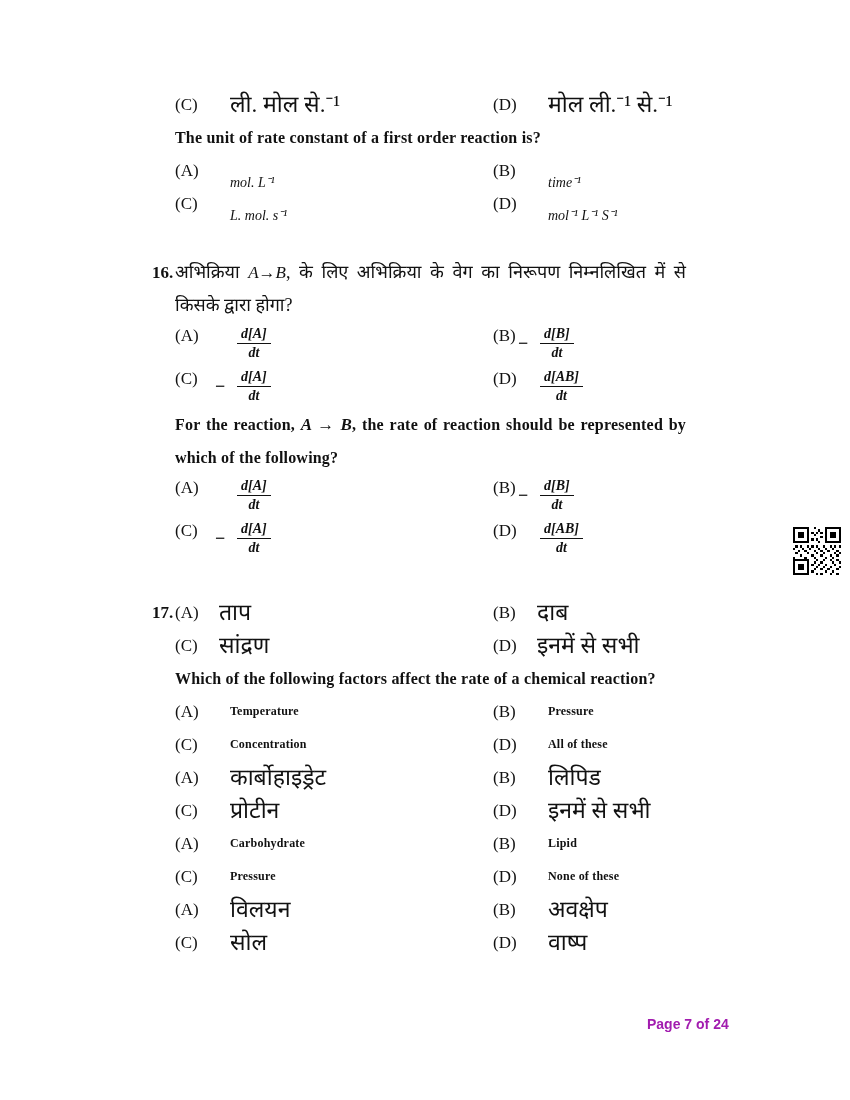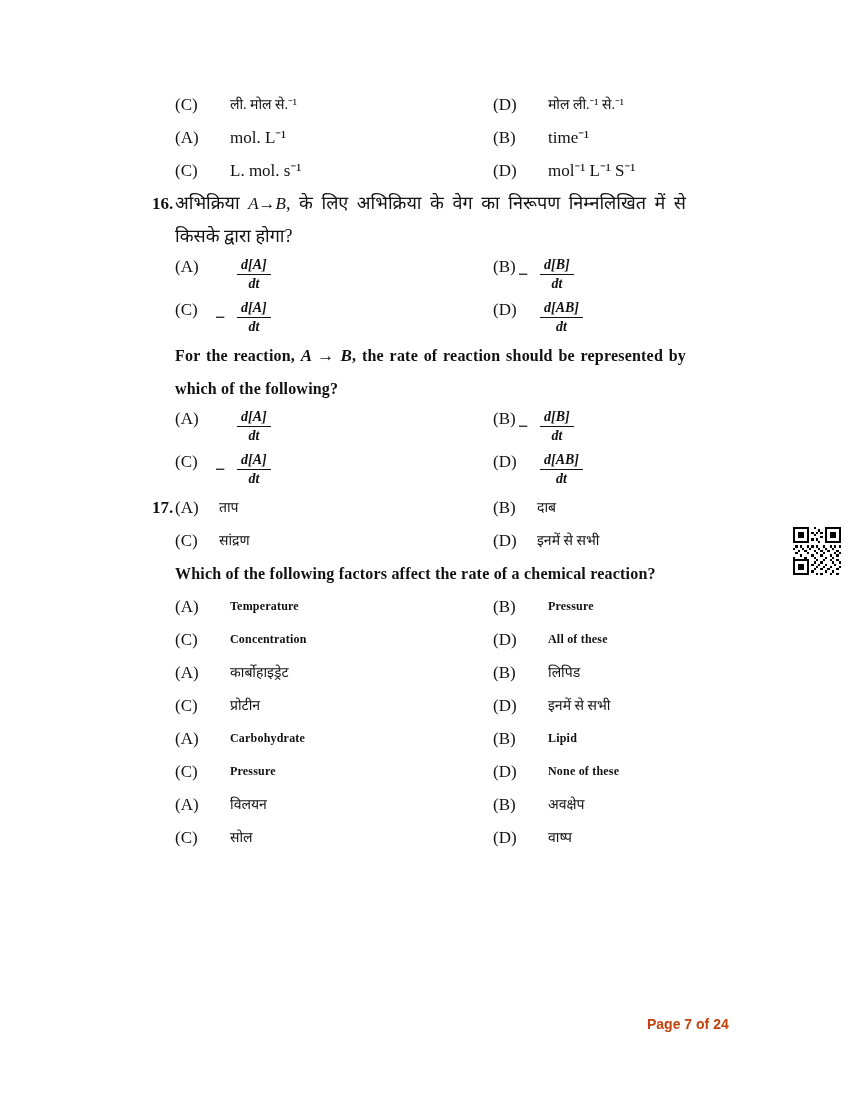--- a/index.html
+++ b/index.html
@@ -25,35 +25,35 @@
     padding-left: 23px;
     line-height: 33px;
     text-align: justify;
   }
   .qnum {
     position: absolute;
     left: 0; top: 0;
     font-weight: bold;
     font-size: 17px;
   }
-  .hi { font-size: 18px; }
+  .hi { font-size: 18px; margin-top: 36px; }
   .en { font-weight: bold; font-size: 16px; letter-spacing: 0.2px; }
   .mi { font-style: italic; font-weight: normal; font-size: 17px; }
   .q .mi { font-weight: inherit; }
   .en .mi { font-weight: bold; }
 
   
   .opt-row { display: flex; height: 33px; line-height: 33px; }
   .c1 { width: 341px; padding-left: 23px; display: flex; }
   .c2 { flex: 1; display: flex; }
   .lbl { width: 55px; font-size: 17px; flex: none; }
   .tight .lbl { width: 44px; }
-  .val-hi { font-size: 14px; }
+  .val-hi { font-size: 23px; }
   .val-en { font-weight: bold; font-size: 12px; letter-spacing: 0.2px; }
-  .val-math { font-size: 17px; }
+  .val-math { font-style: italic; font-size: 14px; margin-top: 12px; }
 
   
   .frac-row { display: flex; height: 43px; align-items: center; }
   .frac-row .c1 .lbl { width: 40px; }
   .frac-row .c2 .lbl { width: 25px; }
   .sign {
     display: inline-block; width: 22px; flex: none;
     font-size: 18px; font-style: normal; text-align: left;
   }
   .frac {
@@ -63,21 +63,21 @@
   }
   .frac .num { display: block; border-bottom: 1px solid #111; padding: 0 4px 1px; }
   .frac .den { display: block; padding-top: 1px; }
   .fval { display: flex; align-items: center; font-weight: bold; }
 
   
   .footer {
     position: absolute;
     top: 1016px; left: 647px; width: 90px;
     font-family: "Liberation Sans", sans-serif;
-    font-weight: bold; font-size: 14px; color: #c2410c;
+    font-weight: bold; font-size: 14px; color: #a21caf;
     white-space: nowrap;
   }
 
   
   .qr { position: absolute; left: 793px; top: 526px; width: 48px; height: 50px; }
 </style>
 </head>
 <body>
 
 <div class="page">
@@ -87,20 +87,21 @@
       <div class="c1">
         <span class="lbl">(C)</span>
         <span class="val-hi">ली. मोल से.⁻¹</span>
       </div>
       <div class="c2">
         <span class="lbl">(D)</span>
         <span class="val-hi">मोल ली.⁻¹ से.⁻¹</span>
       </div>
     </div>
 
+    <p class="q en">The unit of rate constant of a first order reaction is?</p>
 
     <div class="opt-row">
       <div class="c1">
         <span class="lbl">(A)</span>
         <span class="val-math">mol. L⁻¹</span>
       </div>
       <div class="c2">
         <span class="lbl">(B)</span>
         <span class="val-math">time⁻¹</span>
       </div>

